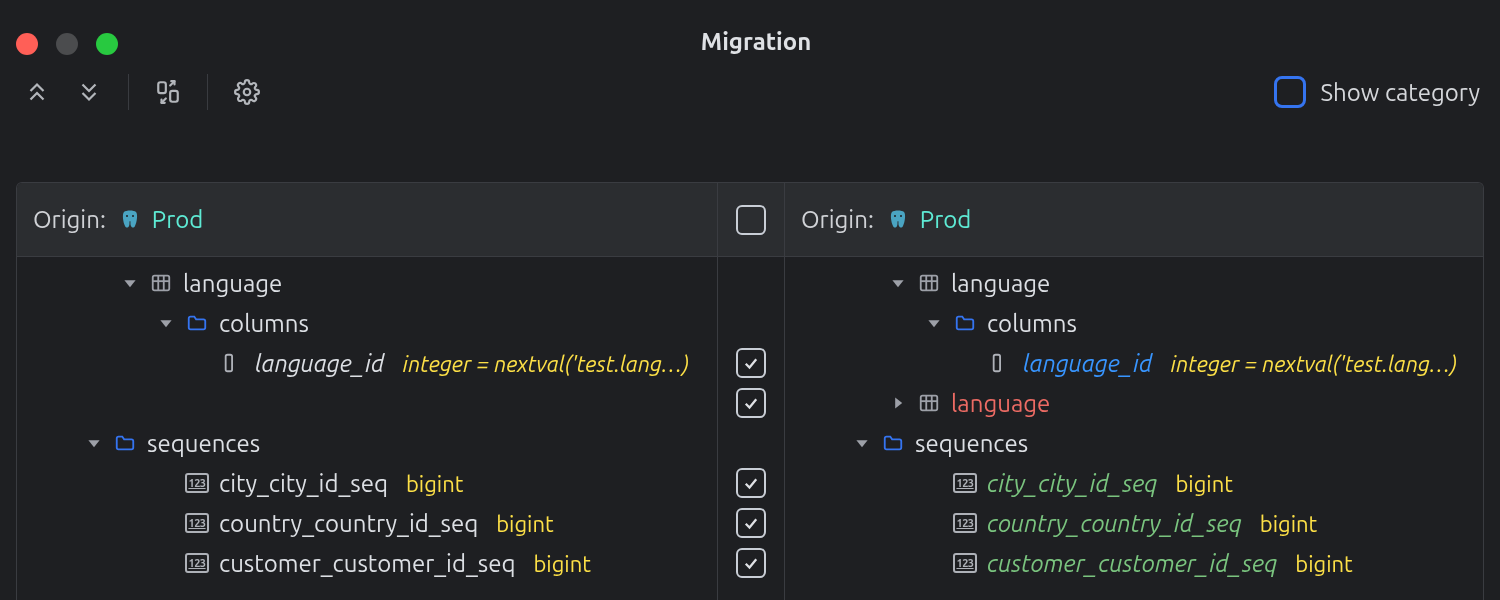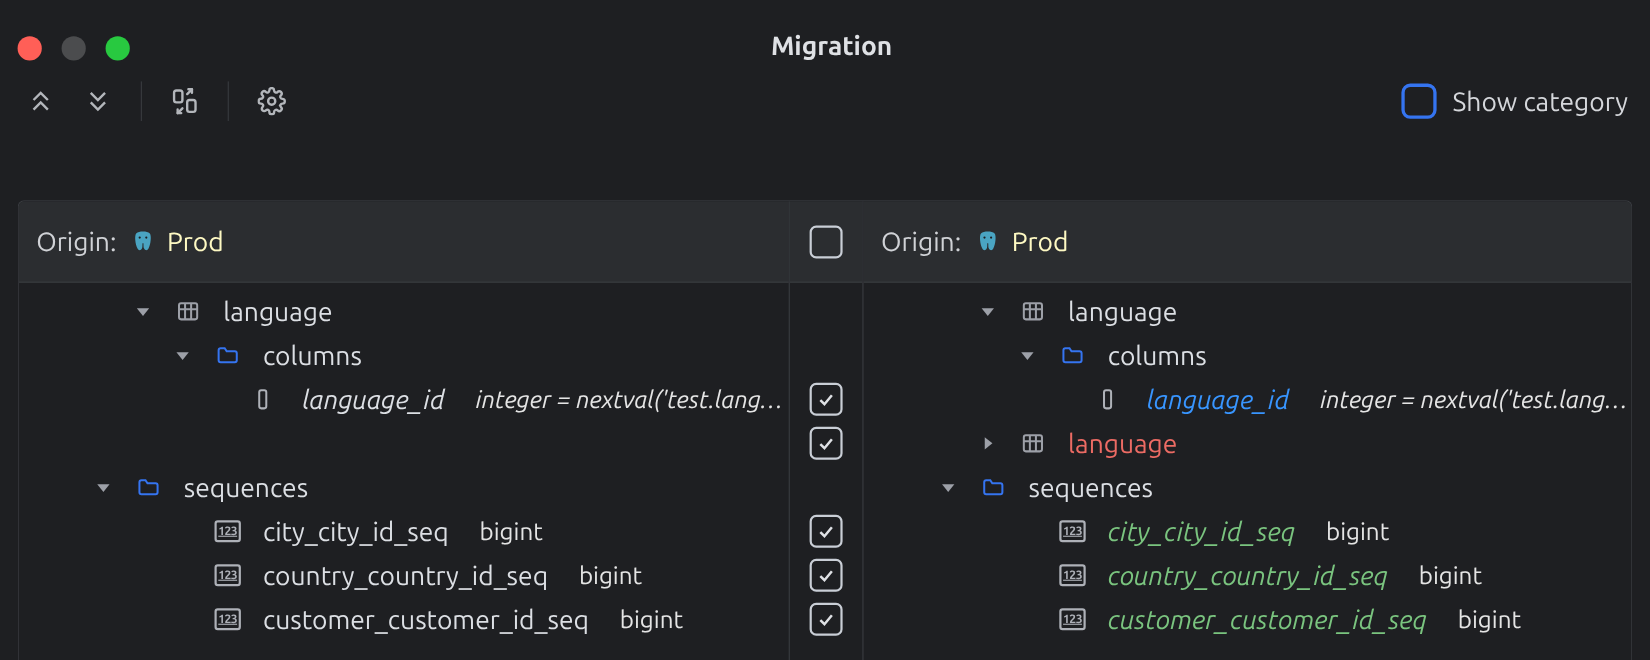--- a/index.html
+++ b/index.html
@@ -62,46 +62,46 @@
   .col-origin { }
   .col-mid { border-left: 1px solid #3a3c41; border-right: 1px solid #3a3c41; }
   .col-target { }
 
   .panel-header {
     height: 74px; background: #2b2d30; border-bottom: 1px solid #3a3c41;
     display: flex; align-items: center; gap: 12px; padding: 0 16px;
   }
   .panel-header .label { color: #d0d2d6; }
   .panel-header .db { display: flex; align-items: center; gap: 10px; }
-  .panel-header .db-name { color: #fef9c3; }
+  .panel-header .db-name { color: #5eead4; }
 
   .col-mid .panel-header { justify-content: center; padding: 0; }
   .cb-outline {
     width: 30px; height: 30px; border-radius: 6px; border: 2px solid #c9ced6;
     display: flex; align-items: center; justify-content: center;
   }
 
   .tree { padding: 6px 0; overflow: hidden; }
   .row {
-    height: 40px; display: flex; align-items: center; gap: 20px;
+    height: 40px; display: flex; align-items: center; gap: 10px;
     color: #dcdfe4; white-space: nowrap;
   }
   .ind1 { padding-left: 68px; }
   .ind2 { padding-left: 104px; }
   .ind3 { padding-left: 140px; }
   .ind4 { padding-left: 176px; font-style: italic; }
 
   .chev { width: 18px; display:inline-flex; justify-content:center; color: #9da0a8; font-size: 18px; }
   .chev svg { width: 14px; height: 14px; }
   .chev.empty { visibility: hidden; }
 
   .icn { width: 24px; height: 24px; display: inline-flex; align-items: center; justify-content: center; }
 
   .name { }
-  .muted { color: #e5e5e5; font-size: 22px; margin-left: 8px; }
+  .muted { color: #fde047; font-size: 22px; margin-left: 8px; }
   .ellips { overflow: hidden; text-overflow: ellipsis; }
 
   .name-link { color: #3895ff; }
   .name-add { color: #ec6b64; }
   .name-new { color: #7ac47f; font-style: italic; }
 
   
   .mid-tree { padding: 6px 0; }
   .mid-row { height: 40px; display:flex; align-items:center; justify-content:center; }
   .cb-checked {

